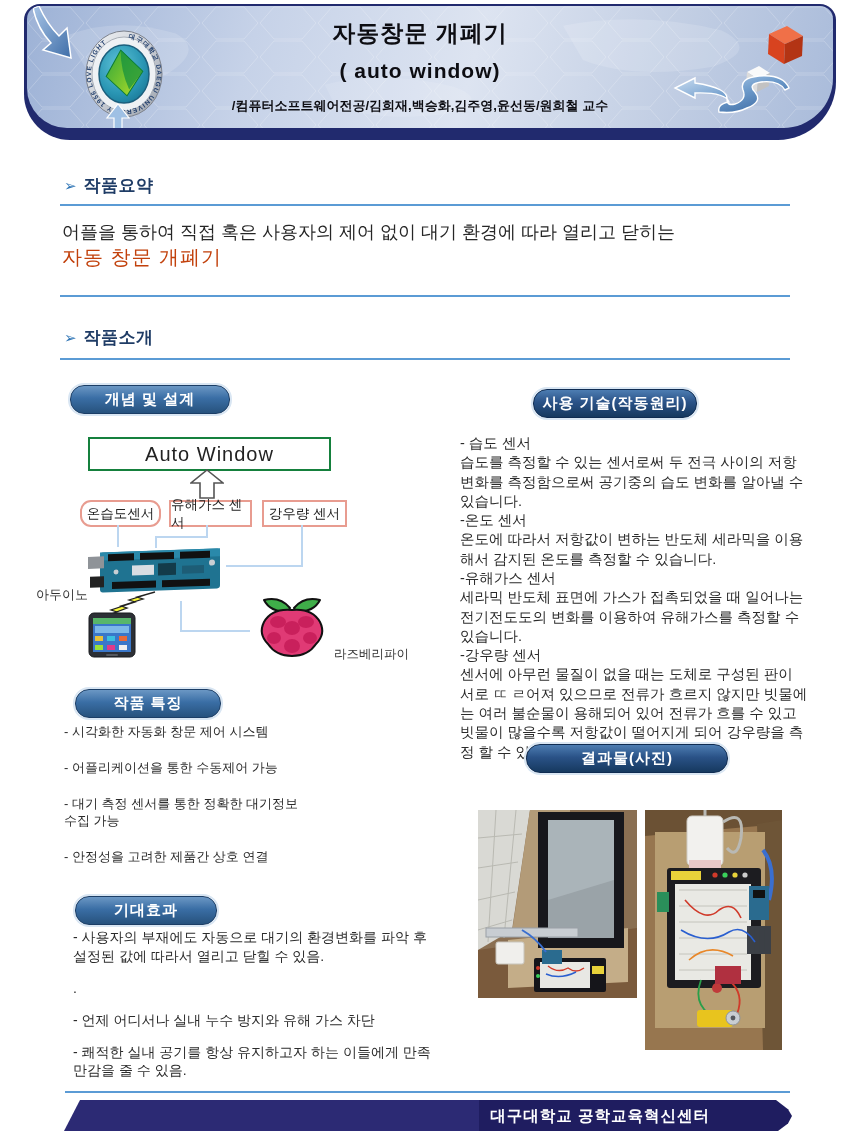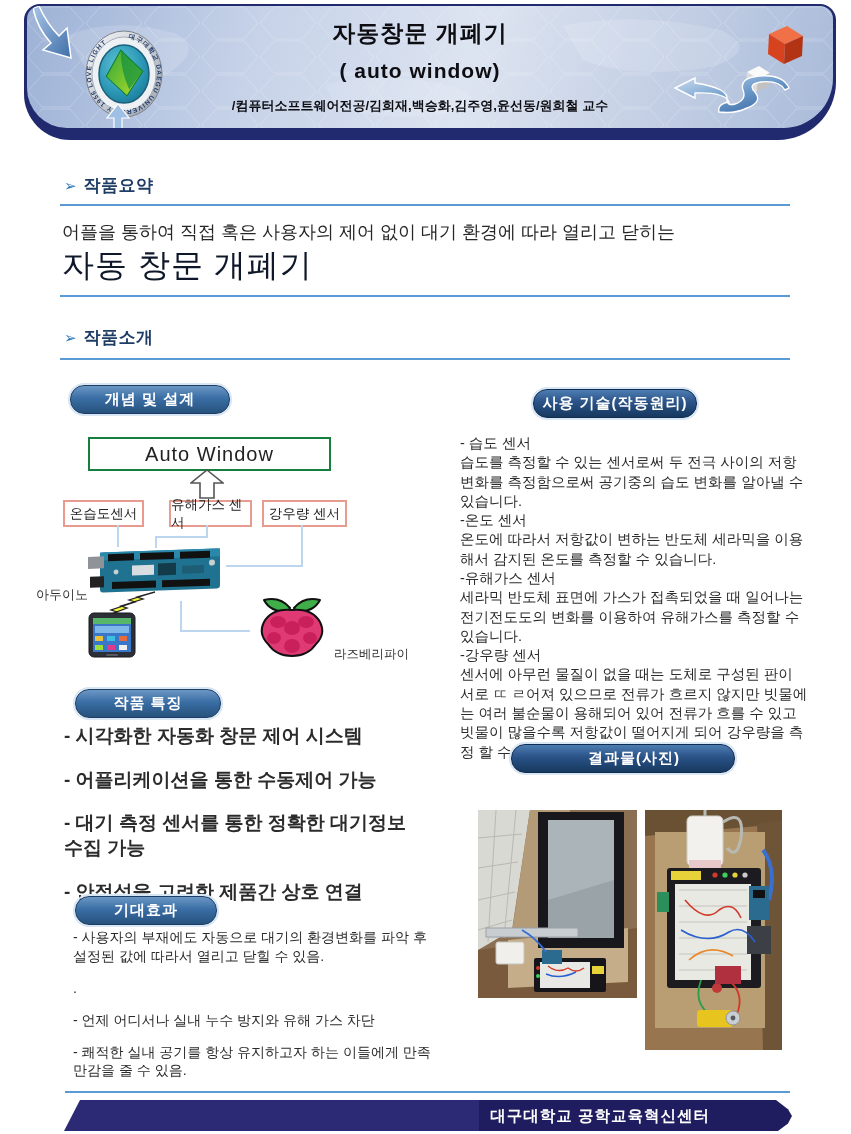--- a/index.html
+++ b/index.html
@@ -25,58 +25,58 @@
   #logo-up-arrow{left:78px;top:98px;width:26px;height:34px;}
 
   
   .sec-heading{display:flex;align-items:center;gap:7px;}
   .sec-bullet{color:#2e74b5;font-size:15px;line-height:1;}
   .sec-title{font-size:17px;font-weight:bold;color:#1f3c66;letter-spacing:.5px;}
   .rule{height:2px;background:#5b9bd5;}
   #summary-heading{left:64px;top:174px;}
   #rule-1{left:60px;top:204px;width:730px;}
   #summary-line1{left:62px;top:220px;width:740px;font-size:18px;color:#262626;}
-  #summary-line2{left:62px;top:244px;font-size:32px;color:#0f172a;letter-spacing:1px;}
+  #summary-line2{left:62px;top:244px;font-size:20px;color:#c2410c;letter-spacing:1px;}
   #rule-2{left:60px;top:295px;width:730px;}
   #intro-heading{left:64px;top:326px;}
   #rule-3{left:60px;top:358px;width:730px;}
 
   
   .badge{display:flex;align-items:center;justify-content:center;color:#fff;font-weight:bold;
          font-size:15px;border-radius:14px;letter-spacing:1px;
          background:linear-gradient(180deg,#6b97c4 0%,#3a6ea5 45%,#27527d 100%);
          border:1px solid #1c3e66;box-shadow:0 0 0 2px #d9e6f3;}
   .badge.dark{background:linear-gradient(180deg,#4d7db2 0%,#2a5287 45%,#16395f 100%);
          border-color:#0f2c52;}
   #badge-concept{left:70px;top:385px;width:158px;height:27px;}
   #badge-features{left:75px;top:689px;width:144px;height:27px;}
   #badge-effects{left:75px;top:896px;width:140px;height:27px;}
   #badge-tech{left:533px;top:389px;width:162px;height:27px;text-align:right;}
-  #badge-results{left:511px;top:744px;width:200px;height:27px;padding-left:22px;}
+  #badge-results{left:526px;top:744px;width:200px;height:27px;}
 
   
   #auto-window-box{left:88px;top:437px;width:239px;height:30px;border:2px solid #15803d;
       background:#fff;display:flex;align-items:center;justify-content:center;
       font-size:20px;color:#222;letter-spacing:1px;}
   #up-arrow{left:190px;top:469px;width:34px;height:30px;}
   .sensor-box{top:500px;height:23px;border:2px solid #e89c90;background:#fff;display:flex;
       align-items:center;justify-content:center;font-size:13.5px;color:#222;}
-  #sensor-1{left:63px;width:77px;}
+  #sensor-1{left:80px;width:77px;border-radius:11px;}
   #sensor-2{left:169px;width:79px;}
   #sensor-3{left:262px;width:81px;}
   .wire{background:#bcd6f0;}
   #arduino-img{left:86px;top:543px;width:138px;height:58px;}
   #arduino-label{left:36px;top:586px;font-size:13px;color:#333;}
   #bolt{left:101px;top:590px;width:56px;height:28px;}
   #phone-img{left:88px;top:612px;width:48px;height:46px;}
   #raspberry-img{left:250px;top:594px;width:84px;height:66px;}
   #raspberry-label{left:334px;top:646px;font-size:12.5px;color:#333;}
 
   
-  #features-list{left:64px;top:724px;width:390px;font-size:19px;color:#2b2b2b;font-weight:bold;}
+  #features-list{left:64px;top:724px;width:390px;font-size:13px;color:#2b2b2b;}
   #features-list .item{margin-bottom:19px;white-space:pre-line;line-height:1.3;}
   #effects-list{left:73px;top:928px;width:412px;font-size:14px;color:#2b2b2b;}
   #effects-list .item{margin-bottom:13px;white-space:pre-line;line-height:1.35;}
 
   
   #tech-text{left:460px;top:434px;width:348px;font-size:14.5px;line-height:1.33;color:#2b2b2b;}
   #tech-text .para{white-space:pre-line;}
 
   
   #photo-1{left:478px;top:810px;width:159px;height:188px;}

